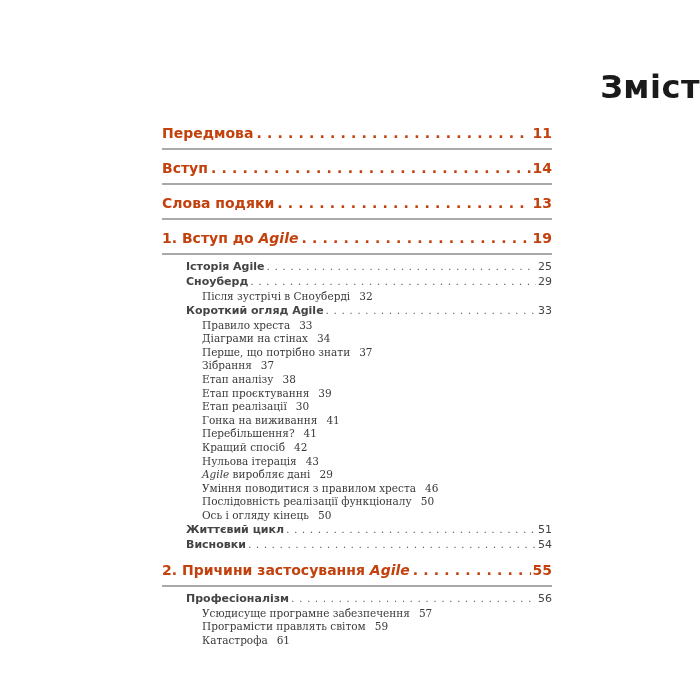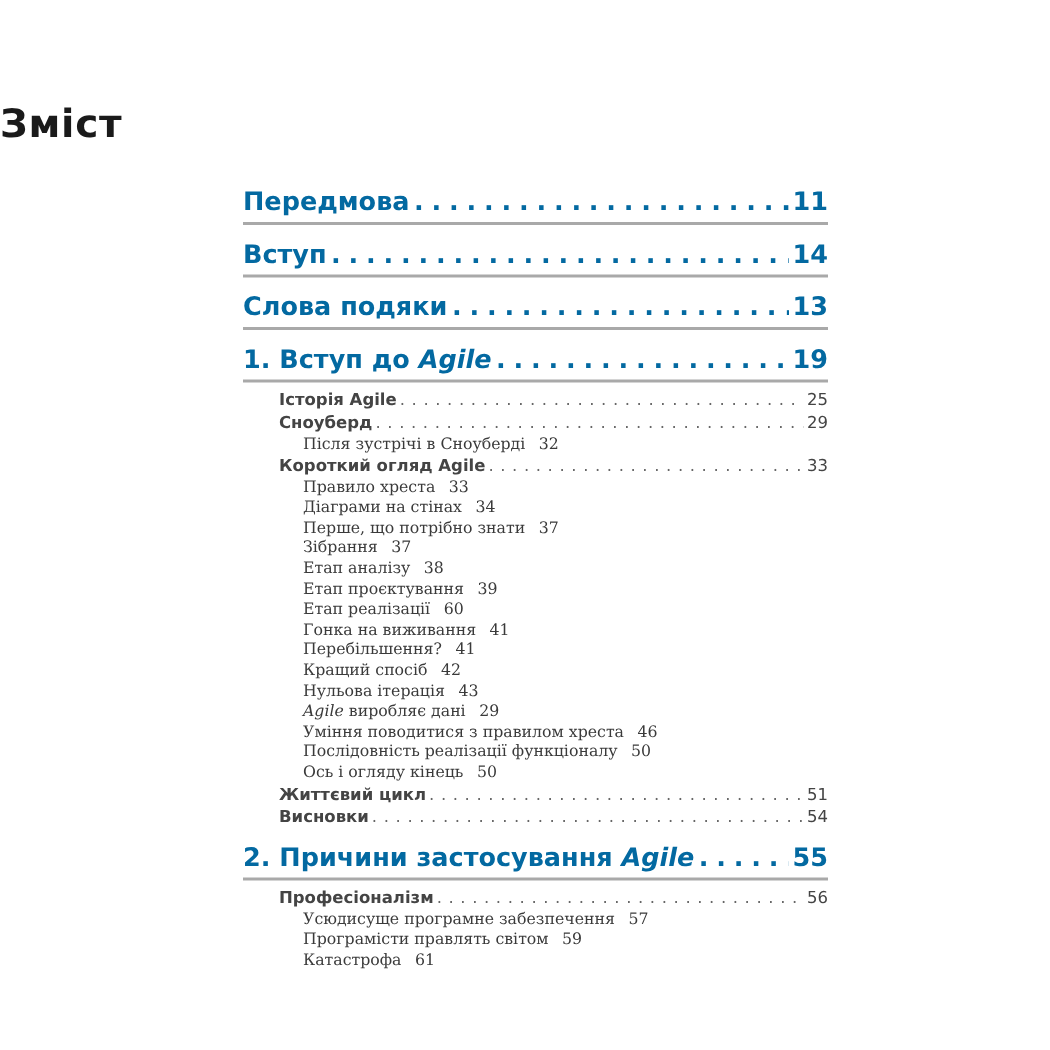--- a/index.html
+++ b/index.html
@@ -1,25 +1,25 @@
 <!DOCTYPE html>
 <html><head>
   <meta charset="utf-8">
   <style>
     html, body { margin: 0; padding: 0; background: #ffffff; }
     body { width: 700px; height: 700px; position: relative; overflow: hidden; color: #222; }
     .title {
       position: absolute; left: 0; width: 700px; top: 68px;
-      text-align: left; font-family: "DejaVu Sans", sans-serif;
-      font-weight: bold; font-size: 26px; color: #1a1a1a; letter-spacing: 0.5px;
+      text-align: right; font-family: "DejaVu Sans", sans-serif;
+      font-weight: bold; font-size: 32px; color: #1a1a1a; letter-spacing: 0.5px;
     }
     .toc { position: absolute; left: 162px; top: 125px; width: 390px; }
     .major {
       display: flex; align-items: baseline; height: 20px;
-      font-family: "DejaVu Sans", sans-serif; font-weight: bold; font-size: 17px; color: #0369a1;
+      font-family: "DejaVu Sans", sans-serif; font-weight: bold; font-size: 14px; color: #c2410c;
       border-bottom: 2px solid #a9a9a9; padding-bottom: 3px; margin-bottom: 10px;
     }
     .major .lbl { white-space: nowrap; }
     .major .dots { flex: 1; overflow: hidden; white-space: nowrap; letter-spacing: 5.2px; padding-left: 3px; }
     .major .pg { white-space: nowrap; padding-left: 2px; }
     .l2 {
       display: flex; align-items: baseline; height: 15px; padding-left: 24px;
       font-family: "DejaVu Sans", sans-serif; font-size: 11px; color: #444;
     }
     .l2 .lbl { white-space: nowrap; font-weight: bold; }
@@ -81,21 +81,21 @@
       <span class="lbl">Короткий огляд Agile</span>
       <span class="dots">................................................................</span>
       <span class="pg">33</span>
     </div>
     <div class="l3"><span>Правило хреста</span><span class="pg">33</span></div>
     <div class="l3"><span>Діаграми на стінах</span><span class="pg">34</span></div>
     <div class="l3"><span>Перше, що потрібно знати</span><span class="pg">37</span></div>
     <div class="l3"><span>Зібрання</span><span class="pg">37</span></div>
     <div class="l3"><span>Етап аналізу</span><span class="pg">38</span></div>
     <div class="l3"><span>Етап проєктування</span><span class="pg">39</span></div>
-    <div class="l3"><span>Етап реалізації</span><span class="pg">60</span></div>
+    <div class="l3"><span>Етап реалізації</span><span class="pg">30</span></div>
     <div class="l3"><span>Гонка на виживання</span><span class="pg">41</span></div>
     <div class="l3"><span>Перебільшення?</span><span class="pg">41</span></div>
     <div class="l3"><span>Кращий спосіб</span><span class="pg">42</span></div>
     <div class="l3"><span>Нульова ітерація</span><span class="pg">43</span></div>
     <div class="l3"><span class="it">Agile</span><span> виробляє дані</span><span class="pg">29</span></div>
     <div class="l3"><span>Уміння поводитися з правилом хреста</span><span class="pg">46</span></div>
     <div class="l3"><span>Послідовність реалізації функціоналу</span><span class="pg">50</span></div>
     <div class="l3"><span>Ось і огляду кінець</span><span class="pg">50</span></div>
 
     <div class="l2">

